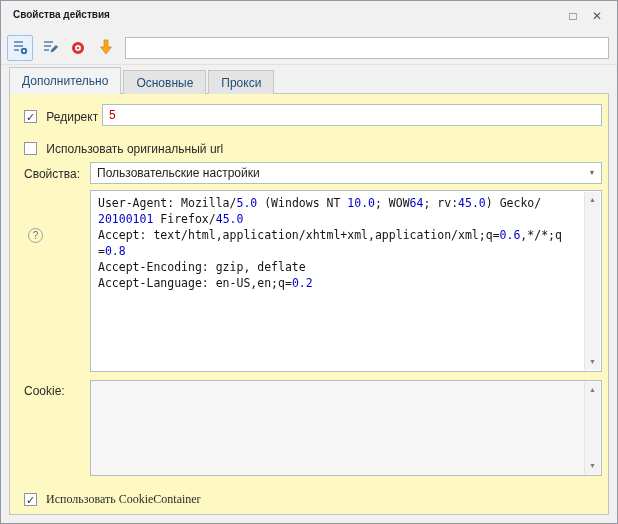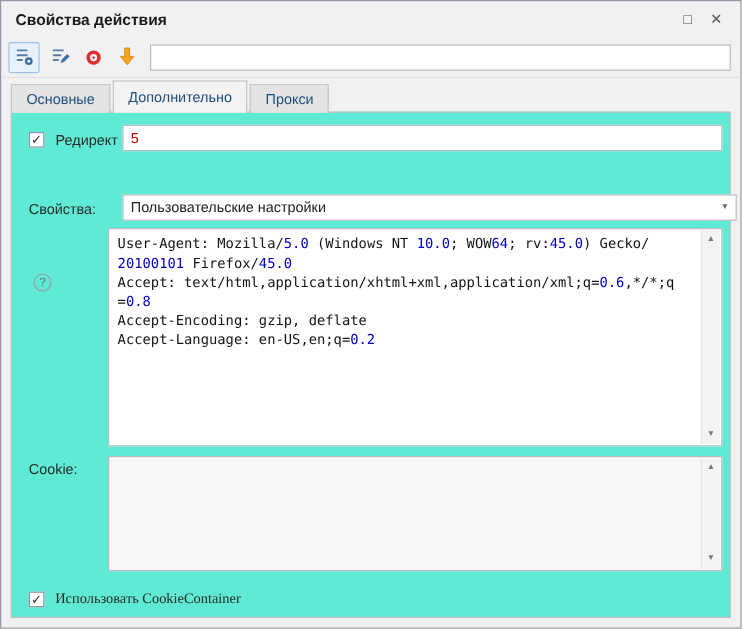--- a/index.html
+++ b/index.html
@@ -2,21 +2,21 @@
 <html><head>
 <meta charset="utf-8">
 <style>
   html,body{margin:0;padding:0;background:#d8d8d8;}
   *{box-sizing:border-box;}
   .window{position:relative;width:618px;height:524px;background:#f1f1f1;
     border:1px solid #8f98a4;font-family:"Liberation Sans",sans-serif;font-size:12px;color:#222;}
 
   
   .titlebar{position:absolute;left:0;top:0;right:0;height:30px;}
-  .title{position:absolute;left:12px;top:8px;font-weight:bold;font-size:13px;color:#1b1b1b;}
+  .title{position:absolute;left:12px;top:8px;font-weight:bold;font-size:10px;color:#1b1b1b;}
   .win-btn{position:absolute;top:6px;width:20px;height:18px;text-align:center;line-height:18px;
     color:#555;font-size:12px;cursor:default;}
   .win-btn.max{right:34px;}
   .win-btn.close{right:10px;}
 
   
   .toolbar{position:absolute;left:0;top:30px;right:0;height:34px;border-bottom:1px solid #e2e2e2;}
   .tb-btn{position:absolute;top:4px;width:26px;height:26px;display:flex;align-items:center;
     justify-content:center;border-radius:2px;}
   .tb-btn.b1{left:6px;border:1px solid #9ec1e8;background:#e8f2fc;}
@@ -30,33 +30,33 @@
   .rec-dot{position:absolute;left:2px;top:2px;width:2px;height:2px;background:#b02020;border-radius:50%;}
 
   
   .tabs{position:absolute;left:8px;top:66px;height:27px;z-index:3;}
   .tab{position:relative;float:left;height:24px;line-height:24px;padding:0 12px;top:3px;
     border:1px solid #c6c6c6;border-bottom:none;margin-right:2px;color:#1f4e79;background:#e4e4e4;}
   .tab.active{background:#f3f3f3;height:27px;line-height:26px;top:0;z-index:4;}
 
   
   .panel{position:absolute;left:8px;top:92px;width:600px;height:422px;border:1px solid #c2c2c2;
-    background:#5eead4;z-index:1;}
+    background:#fef9c3;z-index:1;}
 
   .cb{display:inline-block;vertical-align:middle;width:13px;height:13px;border:1px solid #8a96a3;
     background:#fff;text-align:center;line-height:12px;font-size:11px;color:#333;margin-right:6px;}
   .cb-label{vertical-align:middle;color:#2a2a2a;}
 
   .row-redirect{position:absolute;left:14px;top:15px;}
   .redirect-input{position:absolute;left:92px;top:10px;width:500px;height:22px;border:1px solid #b4bcc4;
     background:#fff;padding:0 6px;font:12px "Liberation Sans",sans-serif;color:#c00000;}
   .row-url{position:absolute;left:14px;top:47px;}
 
   .lbl-headers{position:absolute;left:14px;top:73px;color:#2a2a2a;}
-  .combo{position:absolute;left:92px;top:68px;width:512px;height:22px;border:1px solid #b4bcc4;
+  .combo{position:absolute;left:80px;top:68px;width:512px;height:22px;border:1px solid #b4bcc4;
     background:#fff;padding-left:29px;}
   .combo-text{position:absolute;left:6px;top:0;line-height:20px;color:#222;}
   .combo-arrow{position:absolute;right:0;top:0;width:18px;height:20px;text-align:center;
     line-height:20px;font-size:7px;color:#666;}
 
   .lbl-req{position:absolute;left:14px;top:97px;width:62px;color:#2a2a2a;line-height:15px;}
   .help{position:absolute;left:18px;top:134px;width:15px;height:15px;border:1px solid #9aa0a6;
     border-radius:50%;text-align:center;line-height:14px;font-size:10px;color:#6b7076;}
 
   .hdr-box{position:absolute;left:80px;top:96px;width:512px;height:182px;border:1px solid #b4bcc4;
@@ -116,33 +116,37 @@
       <span>
         <svg width="18" height="18" viewBox="0 0 18 18">
           <path d="M7 2h4v7h3.5L9 16 3.5 9H7z" fill="#f6a623" stroke="#d88a10" stroke-width="0.8"></path>
         </svg>
       </span>
     </div>
     <input class="tb-input" type="text" value="" style="">
   </div>
 
   <div class="tabs">
+    <div class="tab active">Дополнительно</div>
     <div class="tab">Основные</div>
-    <div class="tab active">Дополнительно</div>
     <div class="tab">Прокси</div>
   </div>
 
   <div class="panel">
 
     <div class="row-redirect">
       <span class="cb">✓</span>
       <span class="cb-label">Редирект</span>
     </div>
     <input class="redirect-input" type="text" value="5" style="">
 
+    <div class="row-url">
+      <span class="cb"></span>
+      <span class="cb-label">Использовать оригинальный url</span>
+    </div>
 
     <div class="lbl-headers">Свойства:</div>
     <div class="combo">
       <span class="combo-text">Пользовательские настройки</span>
       <span class="combo-arrow">▼</span>
     </div>
 
     <div class="help">?</div>
 
     <div class="hdr-box">

